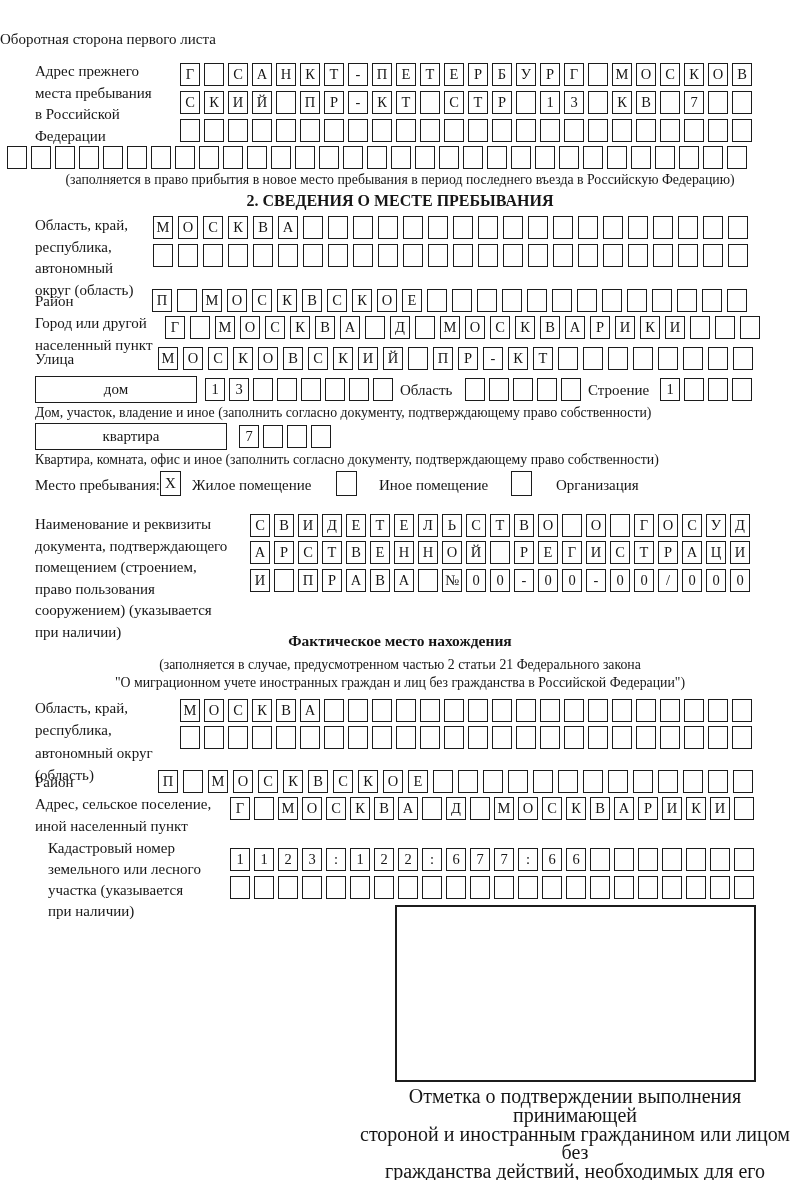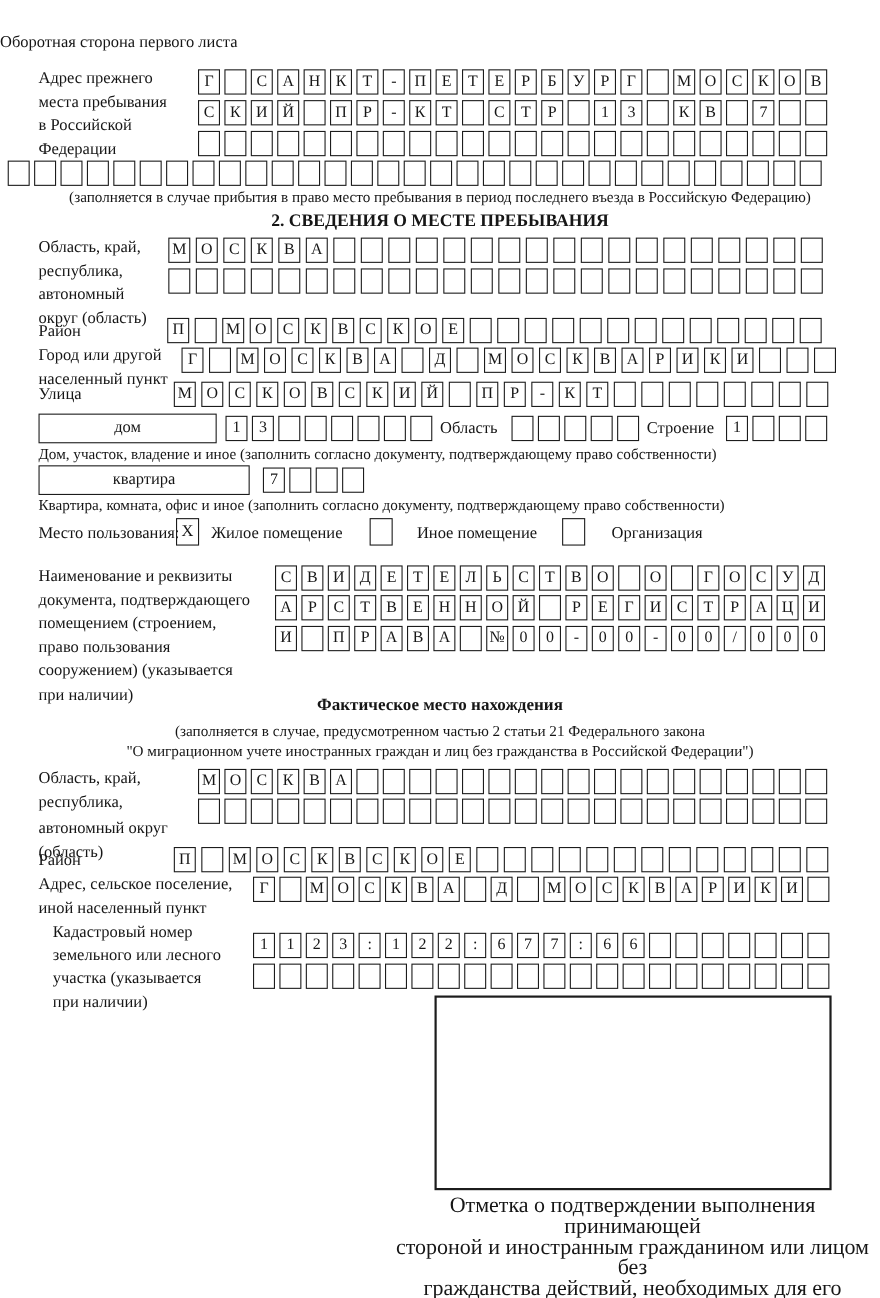--- a/index.html
+++ b/index.html
@@ -149,21 +149,21 @@
       <span class="cell"></span>
       <span class="cell"></span>
       <span class="cell"></span>
       <span class="cell"></span>
       <span class="cell"></span>
       <span class="cell"></span>
       <span class="cell"></span>
       <span class="cell"></span>
     </div>
 
-  <div class="abs note center" style="top:172px;">(заполняется в случае прибытия в право место пребывания в период последнего въезда в Российскую Федерацию)</div>
+  <div class="abs note center" style="top:172px;">(заполняется в право прибытия в новое место пребывания в период последнего въезда в Российскую Федерацию)</div>
 
   <div class="abs title center" style="top:192px;">2. СВЕДЕНИЯ О МЕСТЕ ПРЕБЫВАНИЯ</div>
 
   <div class="abs lbl" style="left:35px;top:215px;width:130px;">
     <div>Область, край,</div>
     <div>республика,</div>
     <div>автономный</div>
     <div>округ (область)</div>
   </div>
   <div class="abs cellrow g5" style="left:153px;top:216px;">
@@ -336,21 +336,21 @@
 
   <div class="abs lblbox" style="left:35px;top:423px;width:192px;">квартира</div>
   <div class="abs cellrow" style="left:239px;top:425px;">
       <span class="cell">7</span>
       <span class="cell"></span>
       <span class="cell"></span>
       <span class="cell"></span>
     </div>
   <div class="abs note" style="left:35px;top:452px;width:740px;">Квартира, комната, офис и иное (заполнить согласно документу, подтверждающему право собственности)</div>
 
-  <div class="abs lbl" style="left:35px;top:475px;">Место пользования:</div>
+  <div class="abs lbl" style="left:35px;top:475px;">Место пребывания:</div>
   <div class="abs chk" style="left:160px;top:471px;">X</div>
   <div class="abs lbl" style="left:192px;top:475px;">Жилое помещение</div>
   <div class="abs chk" style="left:336px;top:471px;"></div>
   <div class="abs lbl" style="left:379px;top:475px;">Иное помещение</div>
   <div class="abs chk" style="left:511px;top:471px;"></div>
   <div class="abs lbl" style="left:556px;top:475px;">Организация</div>
 
   <div class="abs lbl" style="left:35px;top:514px;width:210px;">
     <div>Наименование и реквизиты</div>
     <div>документа, подтверждающего</div>

